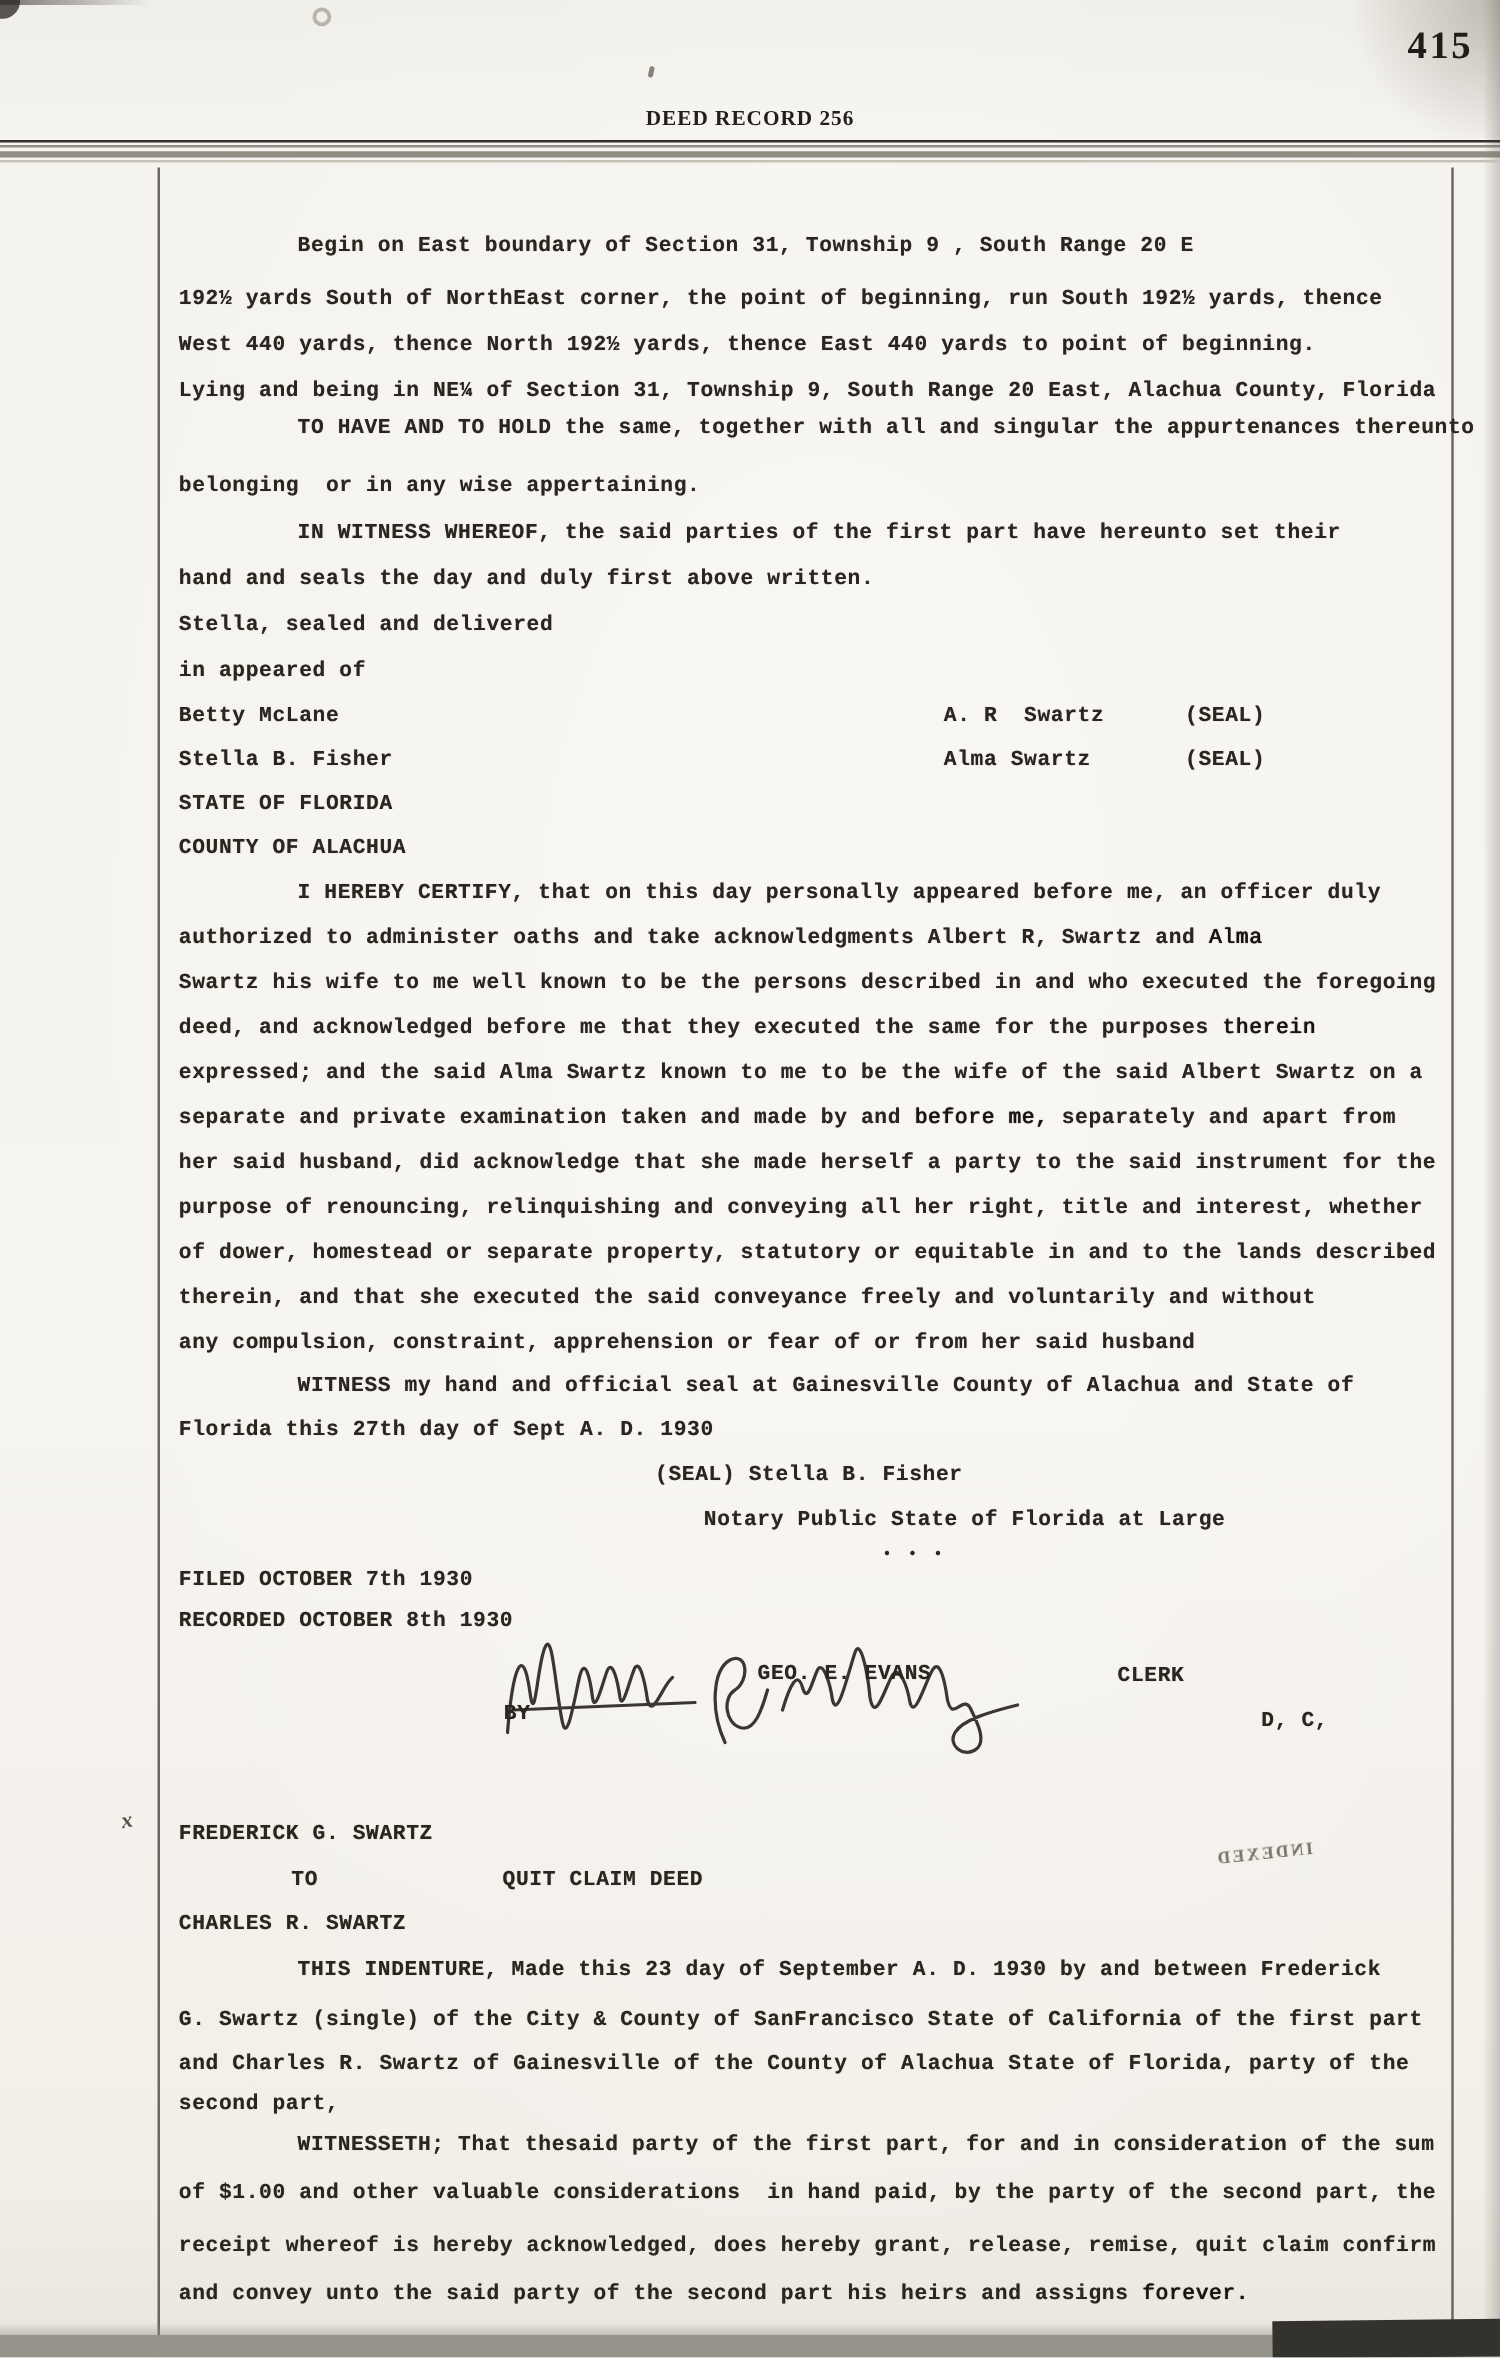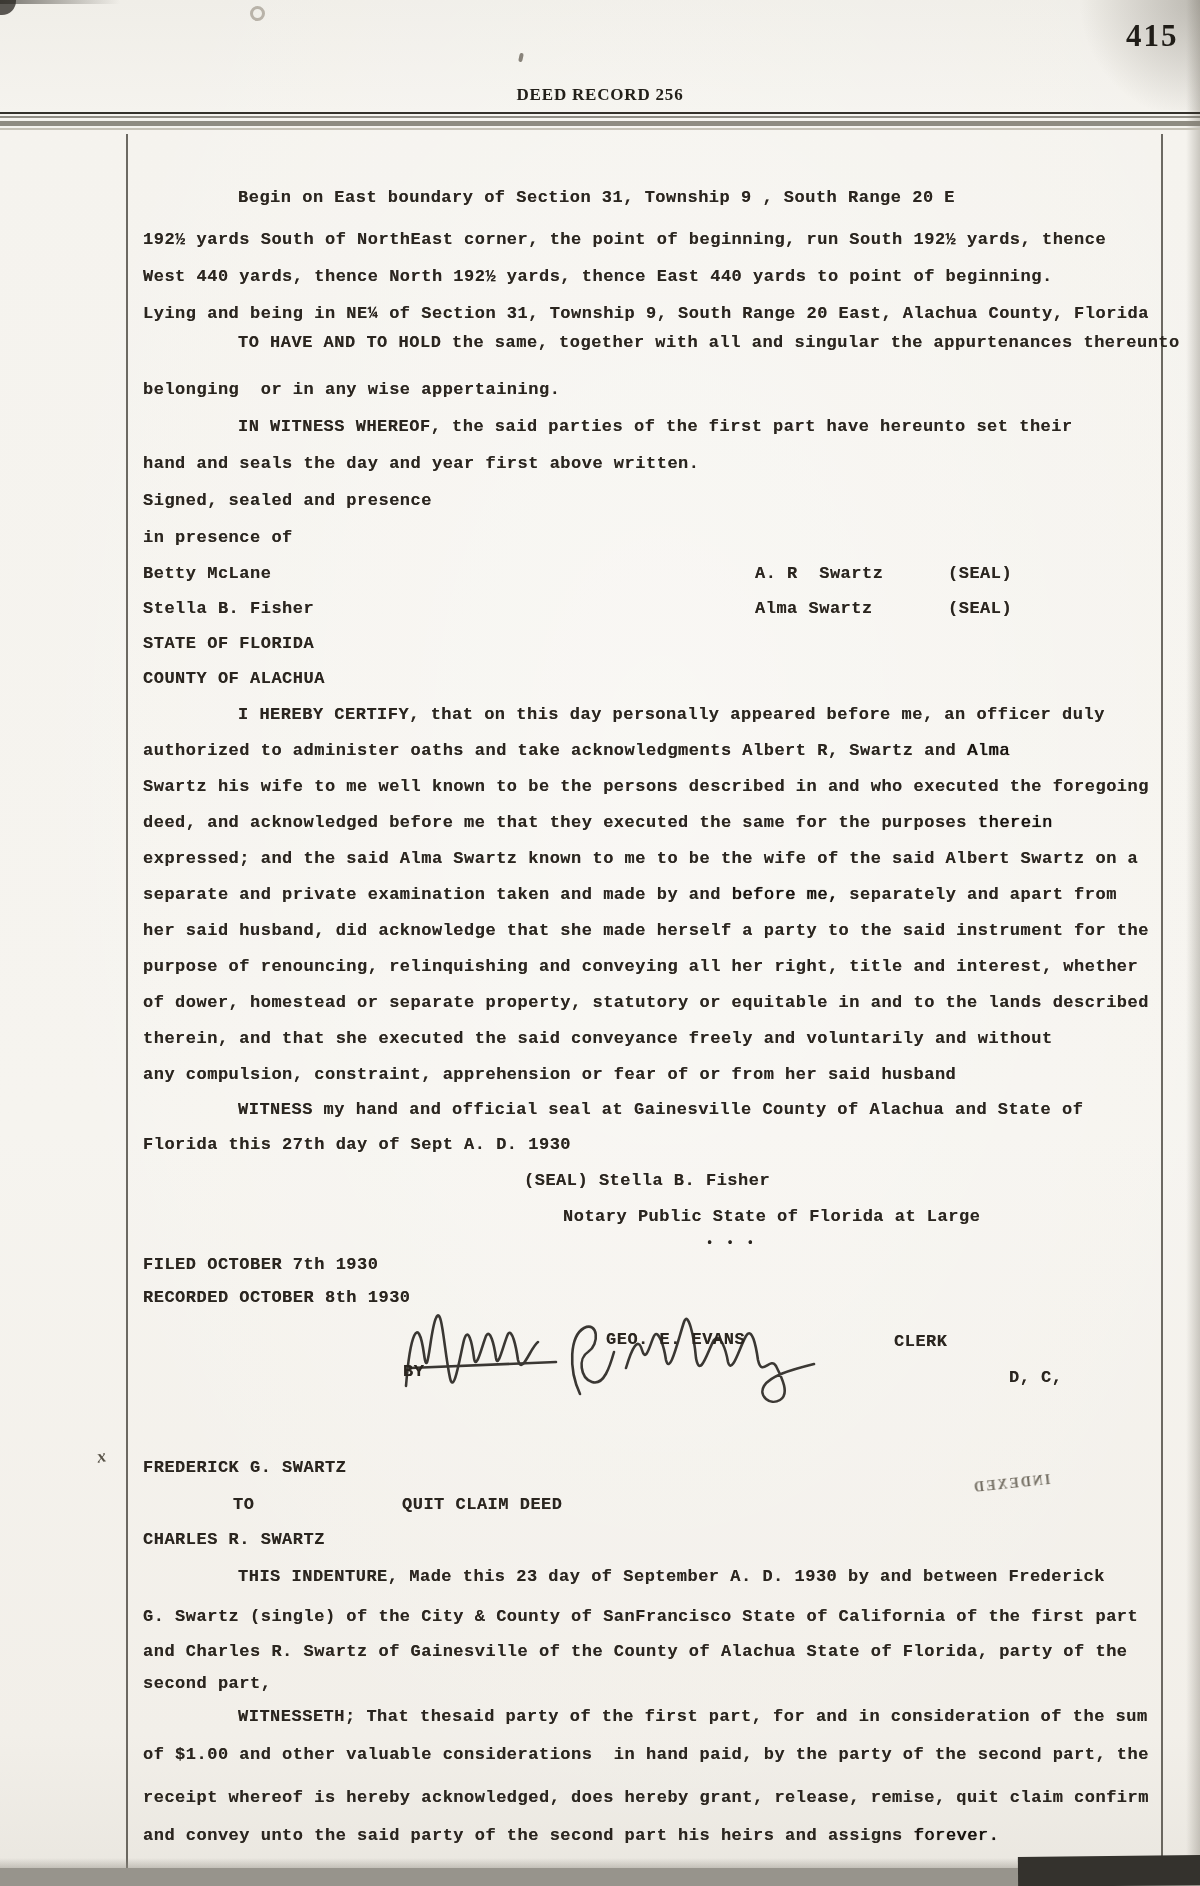--- a/index.html
+++ b/index.html
@@ -76,23 +76,23 @@
   <div class="vrule left"></div>
   <div class="vrule right"></div>
 
   <div class="ln ind" style="top:187px">Begin on East boundary of Section 31, Township 9 , South Range 20 E</div>
   <div class="ln" style="top:229px">192½ yards South of NorthEast corner, the point of beginning, run South 192½ yards, thence</div>
   <div class="ln" style="top:266px">West 440 yards, thence North 192½ yards, thence East 440 yards to point of beginning.</div>
   <div class="ln" style="top:303px">Lying and being in NE¼ of Section 31, Township 9, South Range 20 East, Alachua County, Florida</div>
   <div class="ln ind" style="top:332px">TO HAVE AND TO HOLD the same, together with all and singular the appurtenances thereunto</div>
   <div class="ln" style="top:379px">belonging  or in any wise appertaining.</div>
   <div class="ln ind" style="top:416px">IN WITNESS WHEREOF, the said parties of the first part have hereunto set their</div>
-  <div class="ln" style="top:453px">hand and seals the day and year first above written.</div>
-  <div class="ln" style="top:490px">Signed, sealed and presence</div>
-  <div class="ln" style="top:527px">in presence of</div>
+  <div class="ln" style="top:453px">hand and seals the day and duly first above written.</div>
+  <div class="ln" style="top:490px">Stella, sealed and delivered</div>
+  <div class="ln" style="top:527px">in appeared of</div>
 
   <div class="ln" style="top:563px"><span>Betty McLane</span><span class="col-signer">A. R  Swartz</span><span class="col-seal">(SEAL)</span></div>
   <div class="ln" style="top:598px"><span>Stella B. Fisher</span><span class="col-signer">Alma Swartz</span><span class="col-seal">(SEAL)</span></div>
 
   <div class="ln" style="top:633px">STATE OF FLORIDA</div>
   <div class="ln" style="top:668px">COUNTY OF ALACHUA</div>
 
   <div class="ln ind" style="top:704px">I HEREBY CERTIFY, that on this day personally appeared before me, an officer duly</div>
   <div class="ln" style="top:740px"><span>authorized to administer oaths and take acknowledgments Albert R, Swartz and </span><span class="ov">Alma</span></div>
   <div class="ln" style="top:776px">Swartz his wife to me well known to be the persons described in and who executed the foregoing</div>

